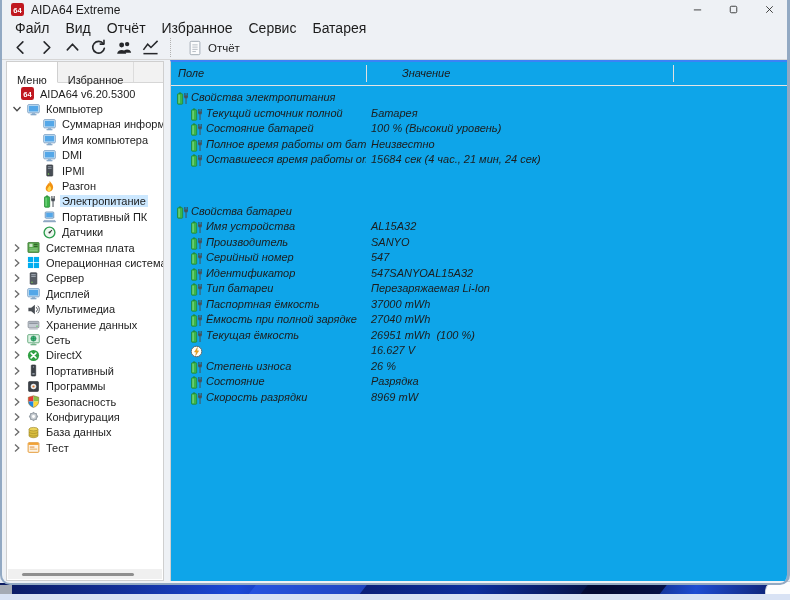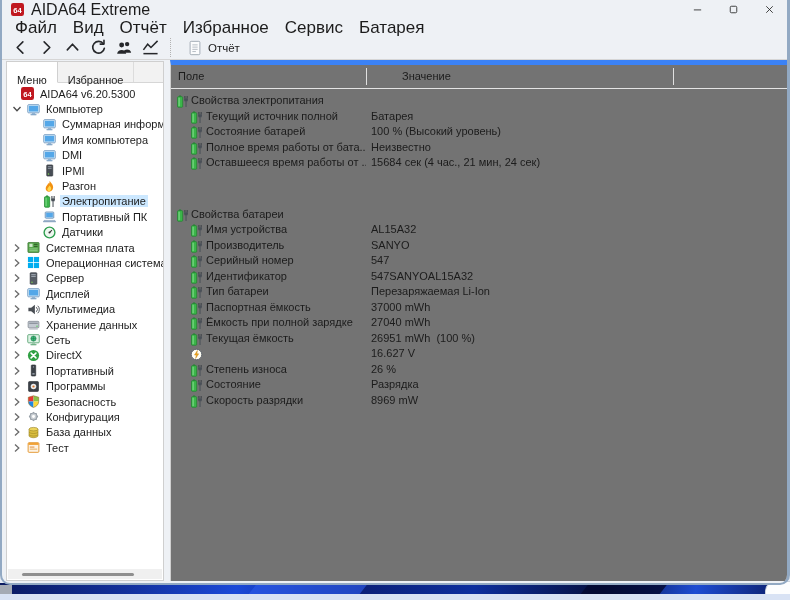--- a/index.html
+++ b/index.html
@@ -17,27 +17,27 @@
   .gray-chip { position:absolute; left:0; bottom:6px; width:12px; height:9px; background:#a4aab4; z-index:1; }
   .behind-window { position:absolute; right:0; bottom:6px; width:25px; height:13px; background:#fcfdfe;
     border:1px solid #ccd4de; border-right:none; border-bottom:none; border-radius:10px 0 0 0; z-index:1; }
 
   
   .app-window { position:absolute; left:0; top:0; width:790px; height:585px; background:#eef1f5;
     border-left:2px solid #92a9c3; border-right:3px solid #92a9c3; border-bottom:2px solid #92a9c3;
     border-radius:0 0 10px 10px; overflow:hidden; z-index:2; }
 
   .titlebar { height:19px; display:flex; align-items:center; padding-left:9px; }
-  .win-title { font-size:16px; margin-left:7px; }
+  .win-title { font-size:12px; margin-left:7px; }
   .win-controls { margin-left:auto; display:flex; height:100%; }
   .win-btn { width:36px; display:flex; align-items:center; justify-content:center; }
   .win-btn .ic { width:13px; height:13px; }
 
   .menubar { height:17px; display:flex; align-items:center; padding-left:5px; }
-  .menu-item { padding:0 8px; font-size:17px; }
+  .menu-item { padding:0 8px; font-size:14px; }
 
   .toolbar { height:24px; display:flex; align-items:center; padding-left:5px; border-bottom:1px solid #d6d6d6; }
   .toolbar-nav { display:flex; align-items:center; }
   .tool-btn { width:26px; height:22px; display:flex; align-items:center; justify-content:center; }
   .tool-btn .ic { width:17px; height:17px; }
   .toolbar-sep { width:0; height:19px; border-left:1px dotted #b2b2b2; margin:0 7px; }
   .report-btn { display:flex; align-items:center; gap:5px; height:22px; padding:0 9px; font-size:11.5px; }
   .report-btn .ic { width:16px; height:16px; }
 
   .content { position:absolute; top:60px; left:0; right:0; bottom:0; }
@@ -56,22 +56,22 @@
   .chev { width:14px; height:14px; flex:none; margin-right:3px; }
   .ic { display:inline-block; width:13px; height:13px; }
   .ic svg, .chev svg { width:100%; height:100%; display:block; }
   .tree-row .ic { flex:none; margin-right:4px; }
   .tree-label { padding:0 2px; }
   .tree-label.selected { background:#cce8ff; }
   .hscroll { position:absolute; left:1px; right:1px; bottom:1px; height:10px; background:#f0f0f0; }
   .hscroll-thumb { position:absolute; left:14px; top:4px; width:112px; height:3px; background:#8f8f8f; border-radius:2px; }
 
   
-  .main-panel { position:absolute; left:168px; top:0; right:0; bottom:2px; background:#737373;
-    border-top:5px solid #3b82f6; border-left:1px solid #cfcfcf; overflow:hidden; }
+  .main-panel { position:absolute; left:168px; top:0; right:0; bottom:2px; background:#0ea5e9;
+    border-top:2px solid #3b82f6; border-left:1px solid #cfcfcf; overflow:hidden;font-style:italic; }
   .list-header { position:relative; height:24px; border-bottom:1px solid #e4e4e4; }
   .col-h { position:absolute; top:0; line-height:23px; }
   .col-field { left:7px; }
   .col-value { left:199px;margin-left:32px; }
   .hsep1 { position:absolute; left:195px; top:3px; bottom:3px; width:1px; background:#e0e0e0; }
   .hsep2 { position:absolute; left:502px; top:3px; bottom:3px; width:1px; background:#e0e0e0; }
   .list-body { padding-top:5px; }
   .group + .group { margin-top:36px; }
   .lrow { position:relative; height:15.5px; }
   .lrow .ic { position:absolute; left:19px; top:1px; }

